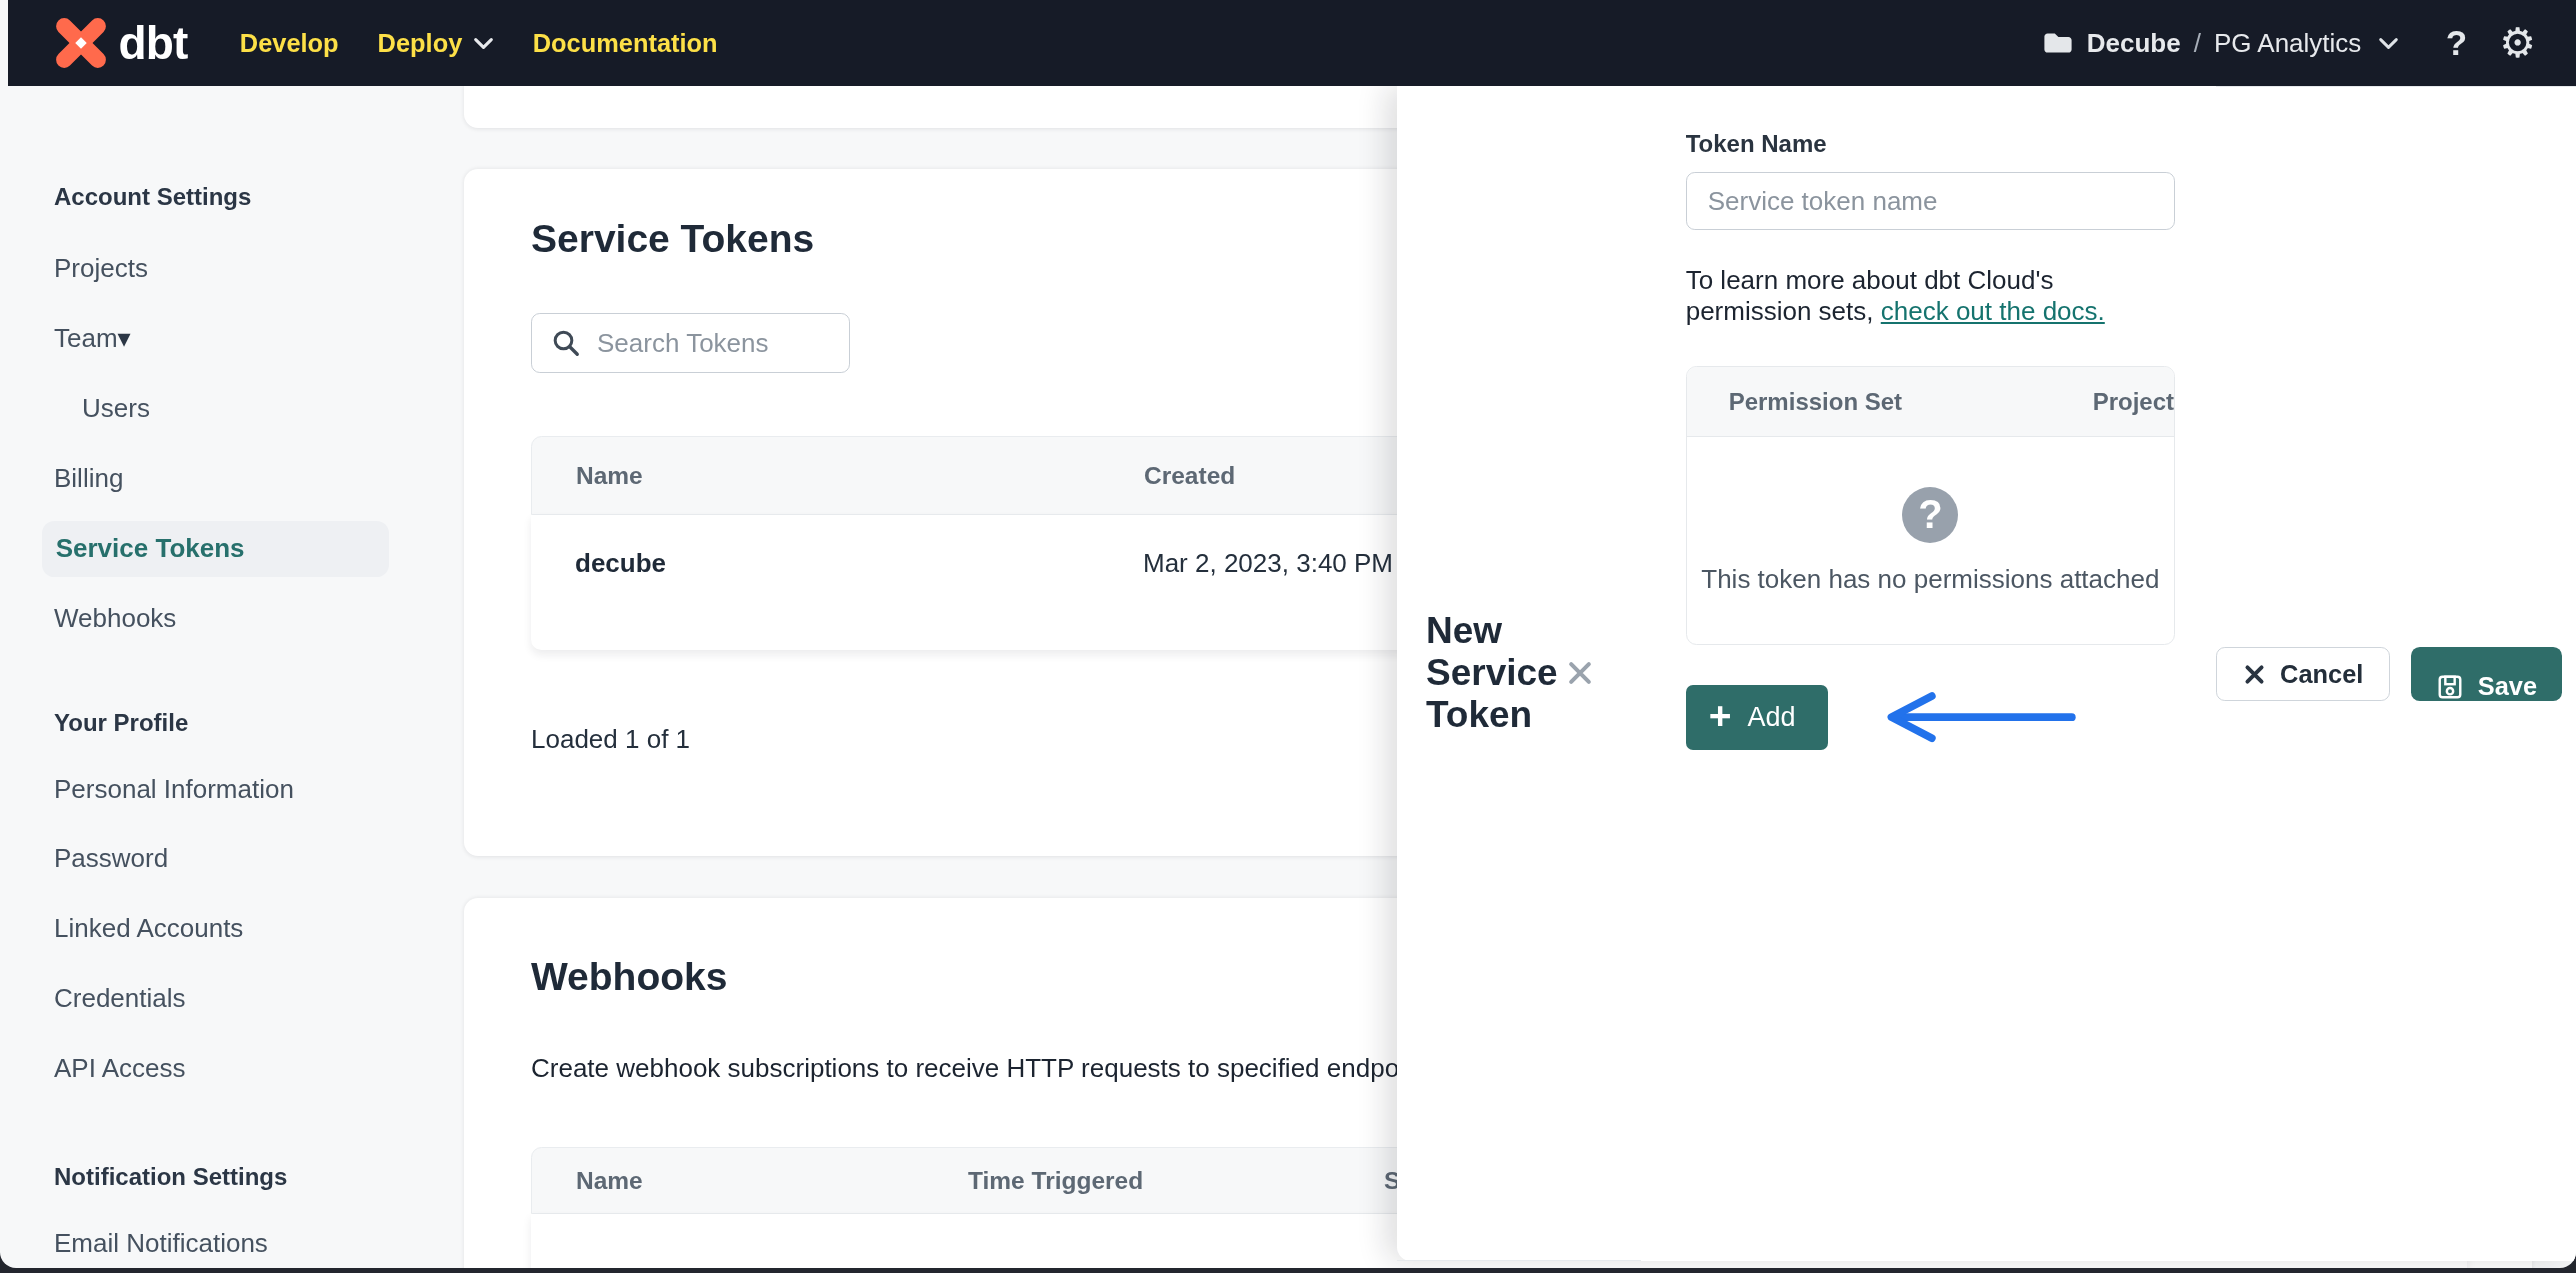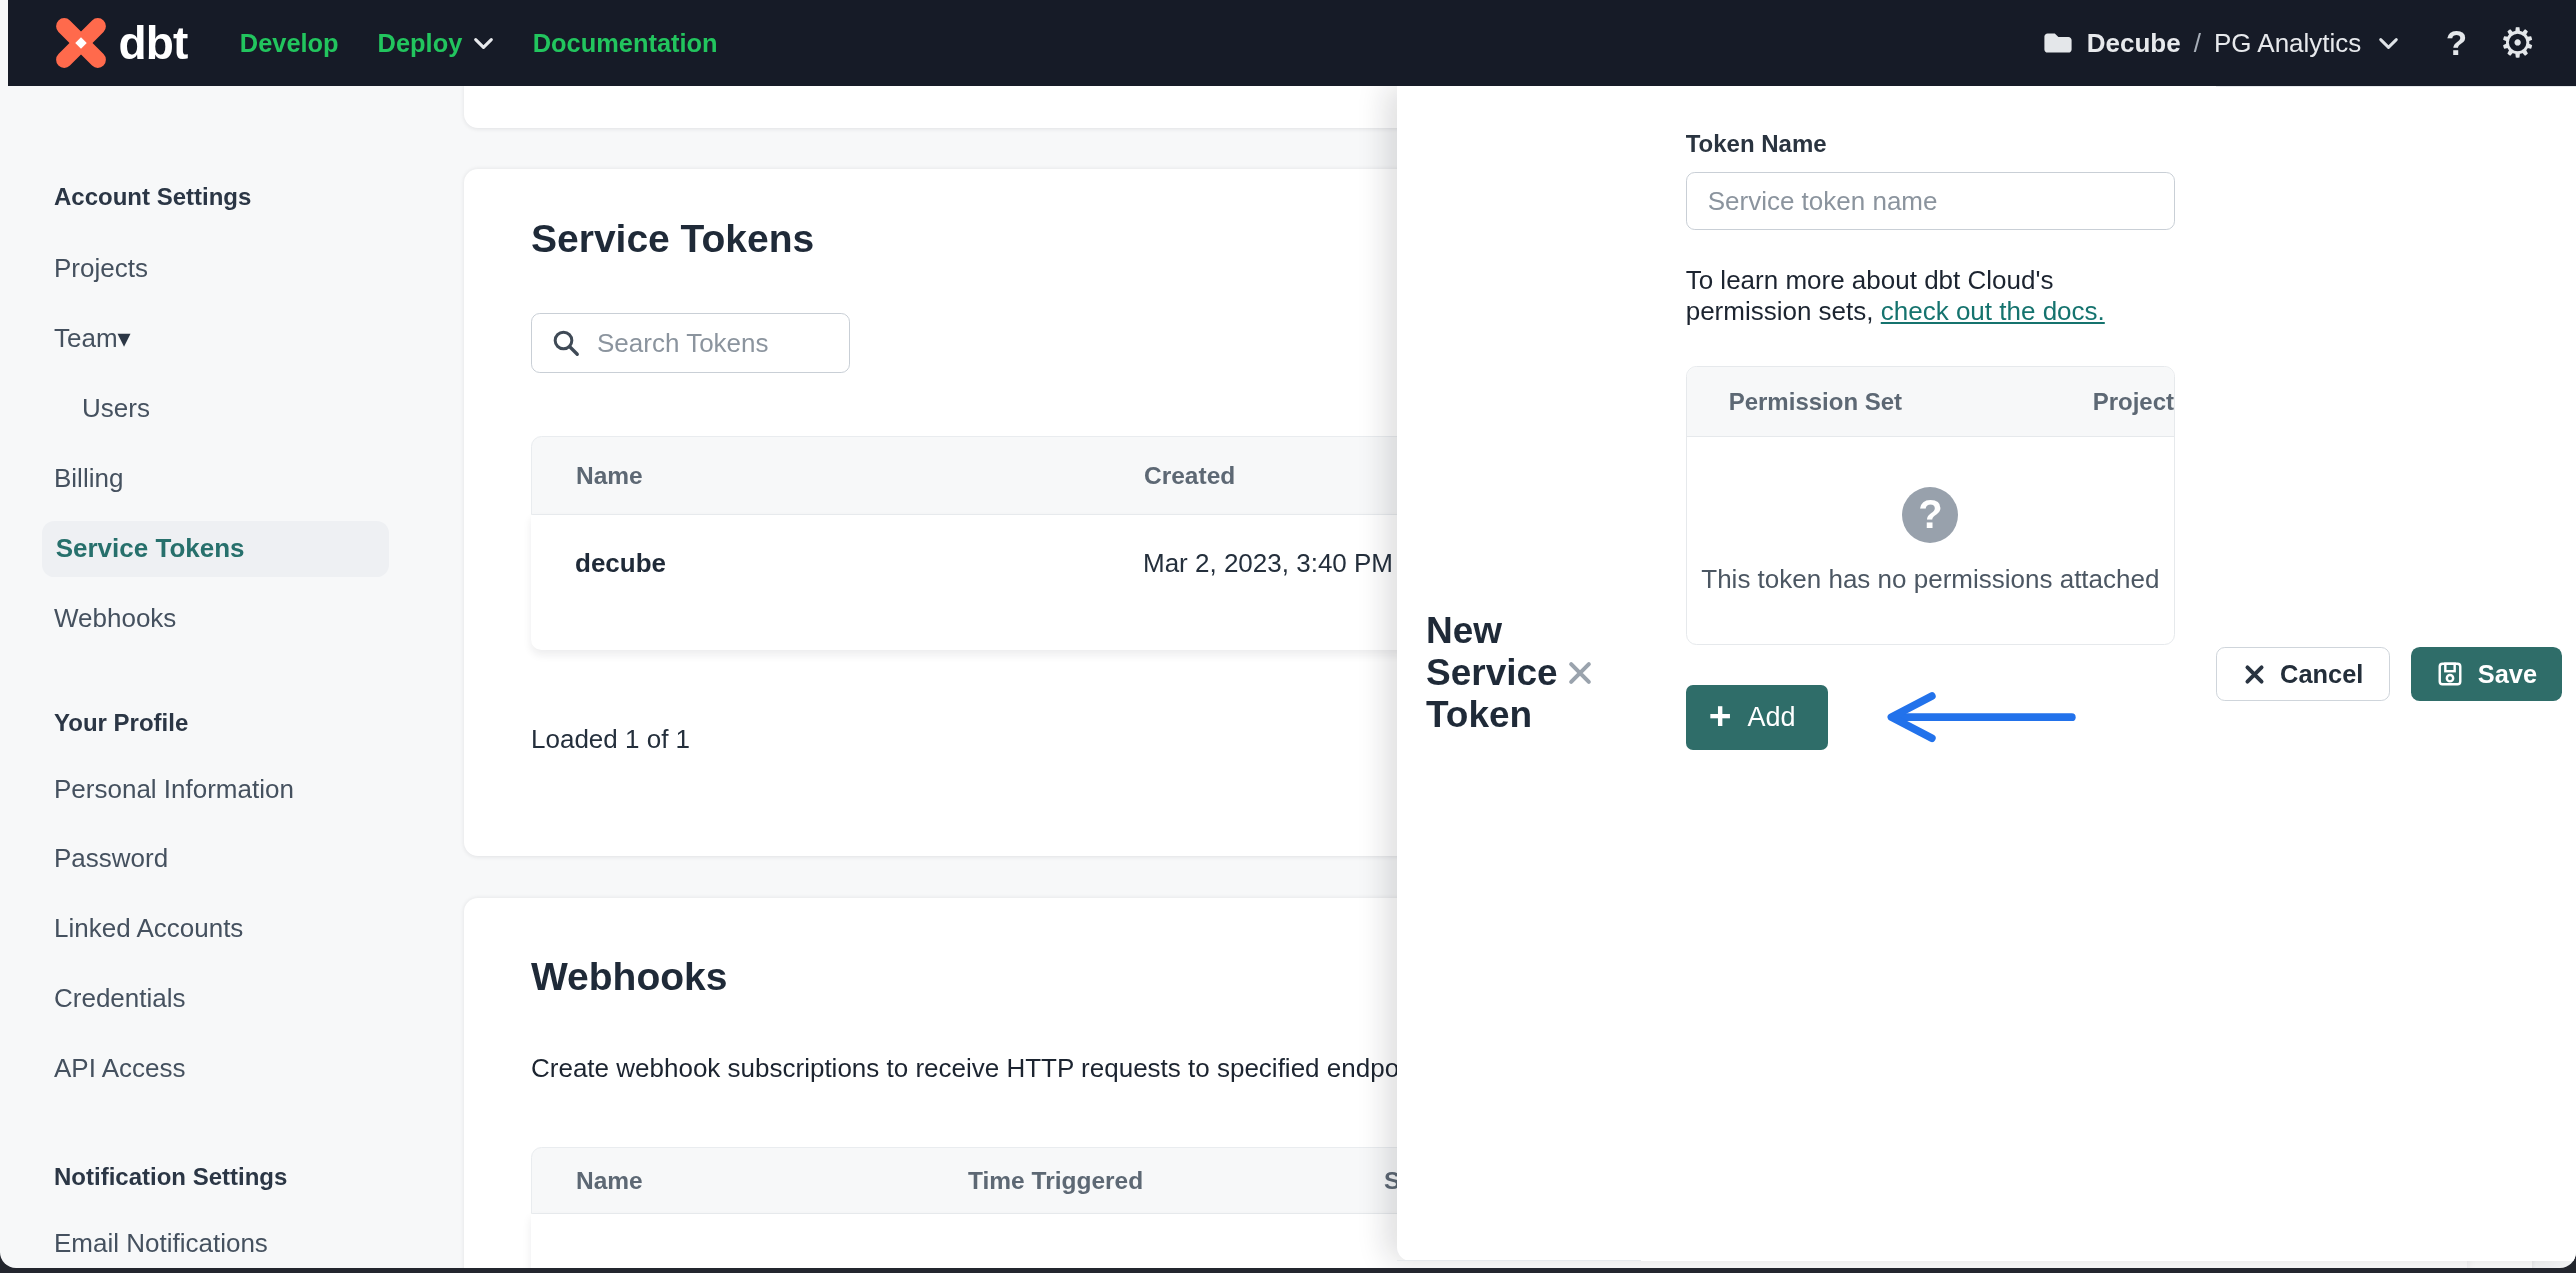--- a/index.html
+++ b/index.html
@@ -19,21 +19,21 @@
   
   .navbar {
     position:absolute; left:8px; top:0; right:0; height:86px;
     background:#161b27; display:flex; align-items:center;
     padding:0 40px 0 46px; z-index:40;
   }
   .logo { display:flex; align-items:center; cursor:pointer; }
   .logo-text { font-size:46px; font-weight:700; color:#ffffff; margin-left:10.5px; letter-spacing:-0.9px; }
   .nav-links { display:flex; gap:32px; margin-left:49px; }
   .nav-link {
-    font-size:25.4px; font-weight:600; color:#22c55e;
+    font-size:25.4px; font-weight:600; color:#fde047;
     display:flex; align-items:center; gap:10.5px; padding:8.8px 3.5px; cursor:pointer;
   }
   .nav-right { margin-left:auto; display:flex; align-items:center; }
   .acct { display:flex; align-items:center; gap:13px; font-size:26px; color:#e7e9ec; cursor:pointer; }
   .acct-name { font-weight:700; }
   .acct-sep { color:#a7aeb8; font-size:26px; }
   .nav-icon-btn { color:#e4e7ea; cursor:pointer; display:flex; align-items:center; }
   .help-glyph { font-size:35px; font-weight:700; margin-left:47px; }
   .gear-glyph { font-size:41px; margin-left:32px; }
 
@@ -150,21 +150,21 @@
   .d-foot {
     flex:0 0 82px; border-top:0.9px solid #e6e9ec; background:#fff;
     display:flex; align-items:center; justify-content:flex-end;
     gap:21px; padding-right:44px; border-radius:0 0 14px 0;
   }
   .btn-cancel {
     height:54px; padding:8px 26px; background:#fff;
     border:1.8px solid #cfd5db; border-radius:8.8px;
     font-size:25.4px; font-weight:600; color:#232e3a; gap:14px;
   }
-  .btn-save { height:54px; padding:0 24.5px; border-radius:8.8px; font-size:25.4px; font-weight:600; gap:14px; }
+  .btn-save { height:54px; padding:0 24.5px; border-radius:8.8px; font-size:25.4px; font-weight:600; gap:14px;align-items:flex-end; }
 </style>
 </head>
 <body>
 
 <div class="app">
 
   <header class="navbar">
     <div class="logo">
       <span style="display:flex;">
         <svg width="54" height="54" viewBox="0 0 100 100">

